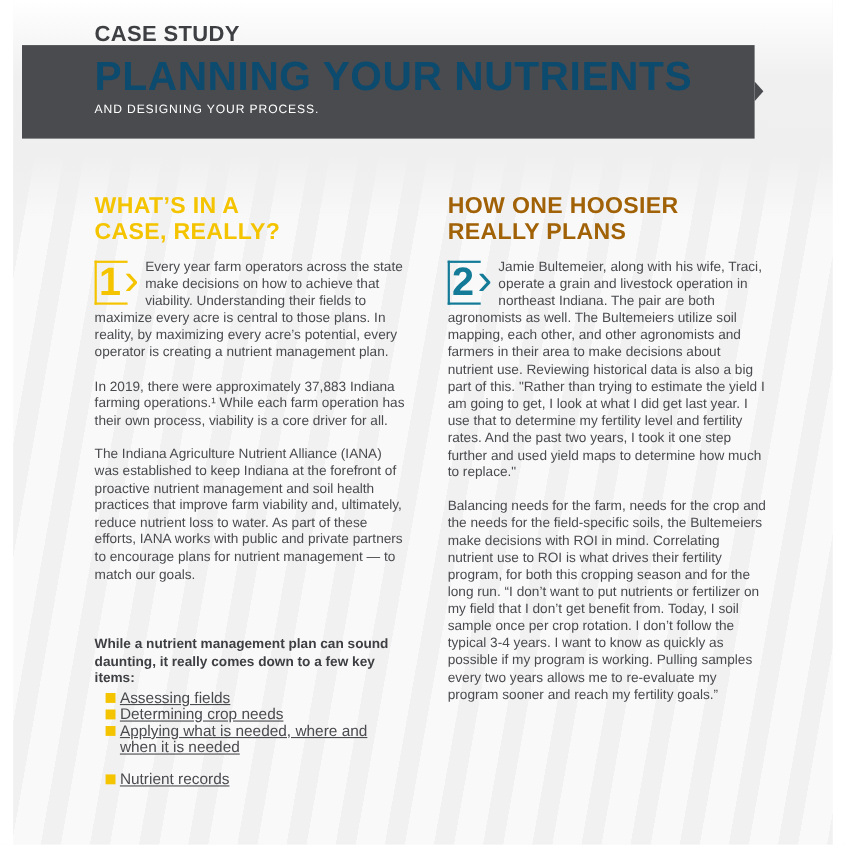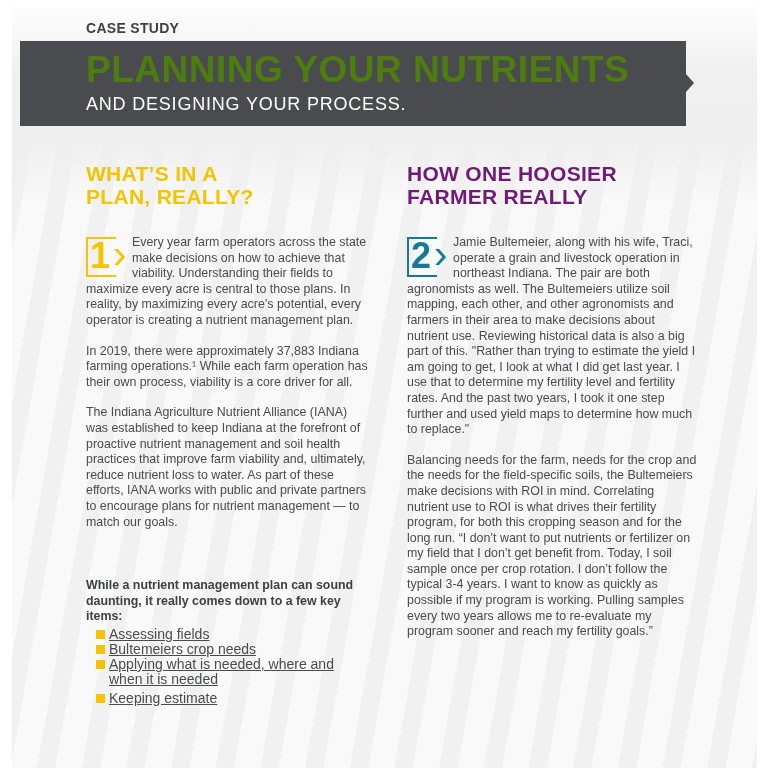--- a/index.html
+++ b/index.html
@@ -15,49 +15,49 @@
         repeating-linear-gradient(100deg, rgba(0,0,0,0) 0px, rgba(0,0,0,0) 26px, #ededed 26px, #ededed 44px),
         #f7f7f7;
       opacity: 0.75;
     }
     .bg-top {
       position: absolute; left: 12px; top: 0; width: 745px; height: 200px;
       background: linear-gradient(#ffffff 0%, #f0f0f0 35%, #efefef 70%, rgba(240,240,240,0) 100%);
     }
     .case-study {
       position: absolute; left: 86px; top: 20px;
-      font-size: 14px; font-weight: bold; letter-spacing: 0.3px; color: #3e3f43;
+      font-size: 20px; font-weight: bold; letter-spacing: 0.3px; color: #3e3f43;
     }
     .banner {
       position: absolute; left: 20px; top: 41px; width: 666px; height: 85px;
       background: #4a4b4f;
     }
     .banner-arrow {
       position: absolute; left: 686px; top: 74px; width: 0; height: 0;
       border-top: 9px solid transparent; border-bottom: 9px solid transparent;
       border-left: 8px solid #4a4b4f;
     }
     .banner-title {
       position: absolute; left: 86px; top: 50px;
-      font-size: 37px; font-weight: bold; color: #4d7c0f; letter-spacing: 0.5px;
+      font-size: 37px; font-weight: bold; color: #0c4a6e; letter-spacing: 0.5px;
       line-height: 40px; white-space: nowrap;
     }
     .banner-sub {
       position: absolute; left: 86px; top: 94px;
-      font-size: 18px; color: #ffffff; letter-spacing: 0.8px; white-space: nowrap;
+      font-size: 11px; color: #ffffff; letter-spacing: 0.8px; white-space: nowrap;
     }
     .col { position: absolute; top: 0; }
     .col-left { left: 86px; width: 282px; }
     .col-right { left: 407px; width: 290px; }
     .heading {
-      position: absolute; top: 162px; left: 0;
+      position: absolute; top: 176px; left: 0;
       font-size: 21px; font-weight: 900; line-height: 23px; letter-spacing: 0.3px;
     }
     .heading.yellow { color: #f5c400; }
-    .heading.teal { color: #701a75; }
+    .heading.teal { color: #a16207; }
     .para {
       font-size: 12.4px; line-height: 15.6px; color: #4a4b4f; margin: 0 0 15px 0;
     }
     .body-block { position: absolute; left: 0; }
     .num-box {
       float: left; width: 36px; height: 38px; margin: 2px 10px 2px 0; position: relative;
     }
     .num-box .frame {
       position: absolute; left: 0; top: 0; width: 28px; height: 36px;
       border-top: 2px solid; border-left: 2px solid; border-bottom: 2px solid;
@@ -71,67 +71,67 @@
     }
     .num-box.yellow .frame { border-color: #f5c400; }
     .num-box.yellow .digit, .num-box.yellow .brace { color: #f5c400; }
     .num-box.teal .frame { border-color: #137b97; }
     .num-box.teal .digit, .num-box.teal .brace { color: #137b97; }
     .bold-lead { font-weight: bold; color: #3e3f43; margin-bottom: 2px; margin-top: 48px; }
     ul.key-items { list-style: none; margin: 0; padding: 0 0 0 10px; }
     ul.key-items li {
       position: relative; padding-left: 13px; font-size: 14px; line-height: 15px; margin-bottom: 0px; text-decoration: underline;
     }
-    ul.key-items li.tall { margin-bottom: 4px; }
+    ul.key-items li.tall { margin-bottom: 14px; }
     ul.key-items li .bullet {
       position: absolute; left: 0; top: 3px; width: 9px; height: 9px; background: #f5c400;
     }
   </style>
 </head>
 <body>
 
 <div class="bg-texture"></div>
 <div class="bg-top"></div>
 
 <div class="case-study">CASE STUDY</div>
 <div class="banner"></div>
 <div class="banner-arrow"></div>
 <div class="banner-title">PLANNING YOUR NUTRIENTS</div>
 <div class="banner-sub">AND DESIGNING YOUR PROCESS.</div>
 
 <div class="col col-left">
   <div class="heading yellow">
     <div>WHAT’S IN A</div>
-    <div>PLAN, REALLY?</div>
+    <div>CASE, REALLY?</div>
   </div>
   <div class="body-block" style="top:235px; width:282px;">
     <p class="para">
       <span class="num-box yellow">
         <span class="frame"></span>
         <span class="digit">1</span>
         <span class="brace">›</span>
       </span>
       <span>Every year farm operators across the state make decisions on how to achieve that viability. Understanding their fields to maximize every acre is central to those plans. In reality, by maximizing every acre’s potential, every operator is creating a nutrient management plan.</span>
     </p>
     <p class="para">In 2019, there were approximately 37,883 Indiana farming operations.¹ While each farm operation has their own process, viability is a core driver for all.</p>
     <p class="para">The Indiana Agriculture Nutrient Alliance (IANA) was established to keep Indiana at the forefront of proactive nutrient management and soil health practices that improve farm viability and, ultimately, reduce nutrient loss to water. As part of these efforts, IANA works with public and private partners to encourage plans for nutrient management — to match our goals.</p>
     <p class="para bold-lead">While a nutrient management plan can sound daunting, it really comes down to a few key items:</p>
     <ul class="key-items">
       <li><span class="bullet"></span><span>Assessing fields</span></li>
-      <li><span class="bullet"></span><span>Bultemeiers crop needs</span></li>
+      <li><span class="bullet"></span><span>Determining crop needs</span></li>
       <li class="tall"><span class="bullet"></span><span>Applying what is needed, where and when it is needed</span></li>
-      <li><span class="bullet"></span><span>Keeping estimate</span></li>
+      <li><span class="bullet"></span><span>Nutrient records</span></li>
     </ul>
   </div>
 </div>
 
 <div class="col col-right">
   <div class="heading teal">
     <div>HOW ONE HOOSIER</div>
-    <div>FARMER REALLY</div>
+    <div>REALLY PLANS</div>
   </div>
   <div class="body-block" style="top:235px; width:290px;">
     <p class="para">
       <span class="num-box teal">
         <span class="frame"></span>
         <span class="digit">2</span>
         <span class="brace">›</span>
       </span>
       <span>Jamie Bultemeier, along with his wife, Traci, operate a grain and livestock operation in northeast Indiana. The pair are both agronomists as well. The Bultemeiers utilize soil mapping, each other, and other agronomists and farmers in their area to make decisions about nutrient use. Reviewing historical data is also a big part of this. "Rather than trying to estimate the yield I am going to get, I look at what I did get last year. I use that to determine my fertility level and fertility rates. And the past two years, I took it one step further and used yield maps to determine how much to replace."</span>
     </p>

